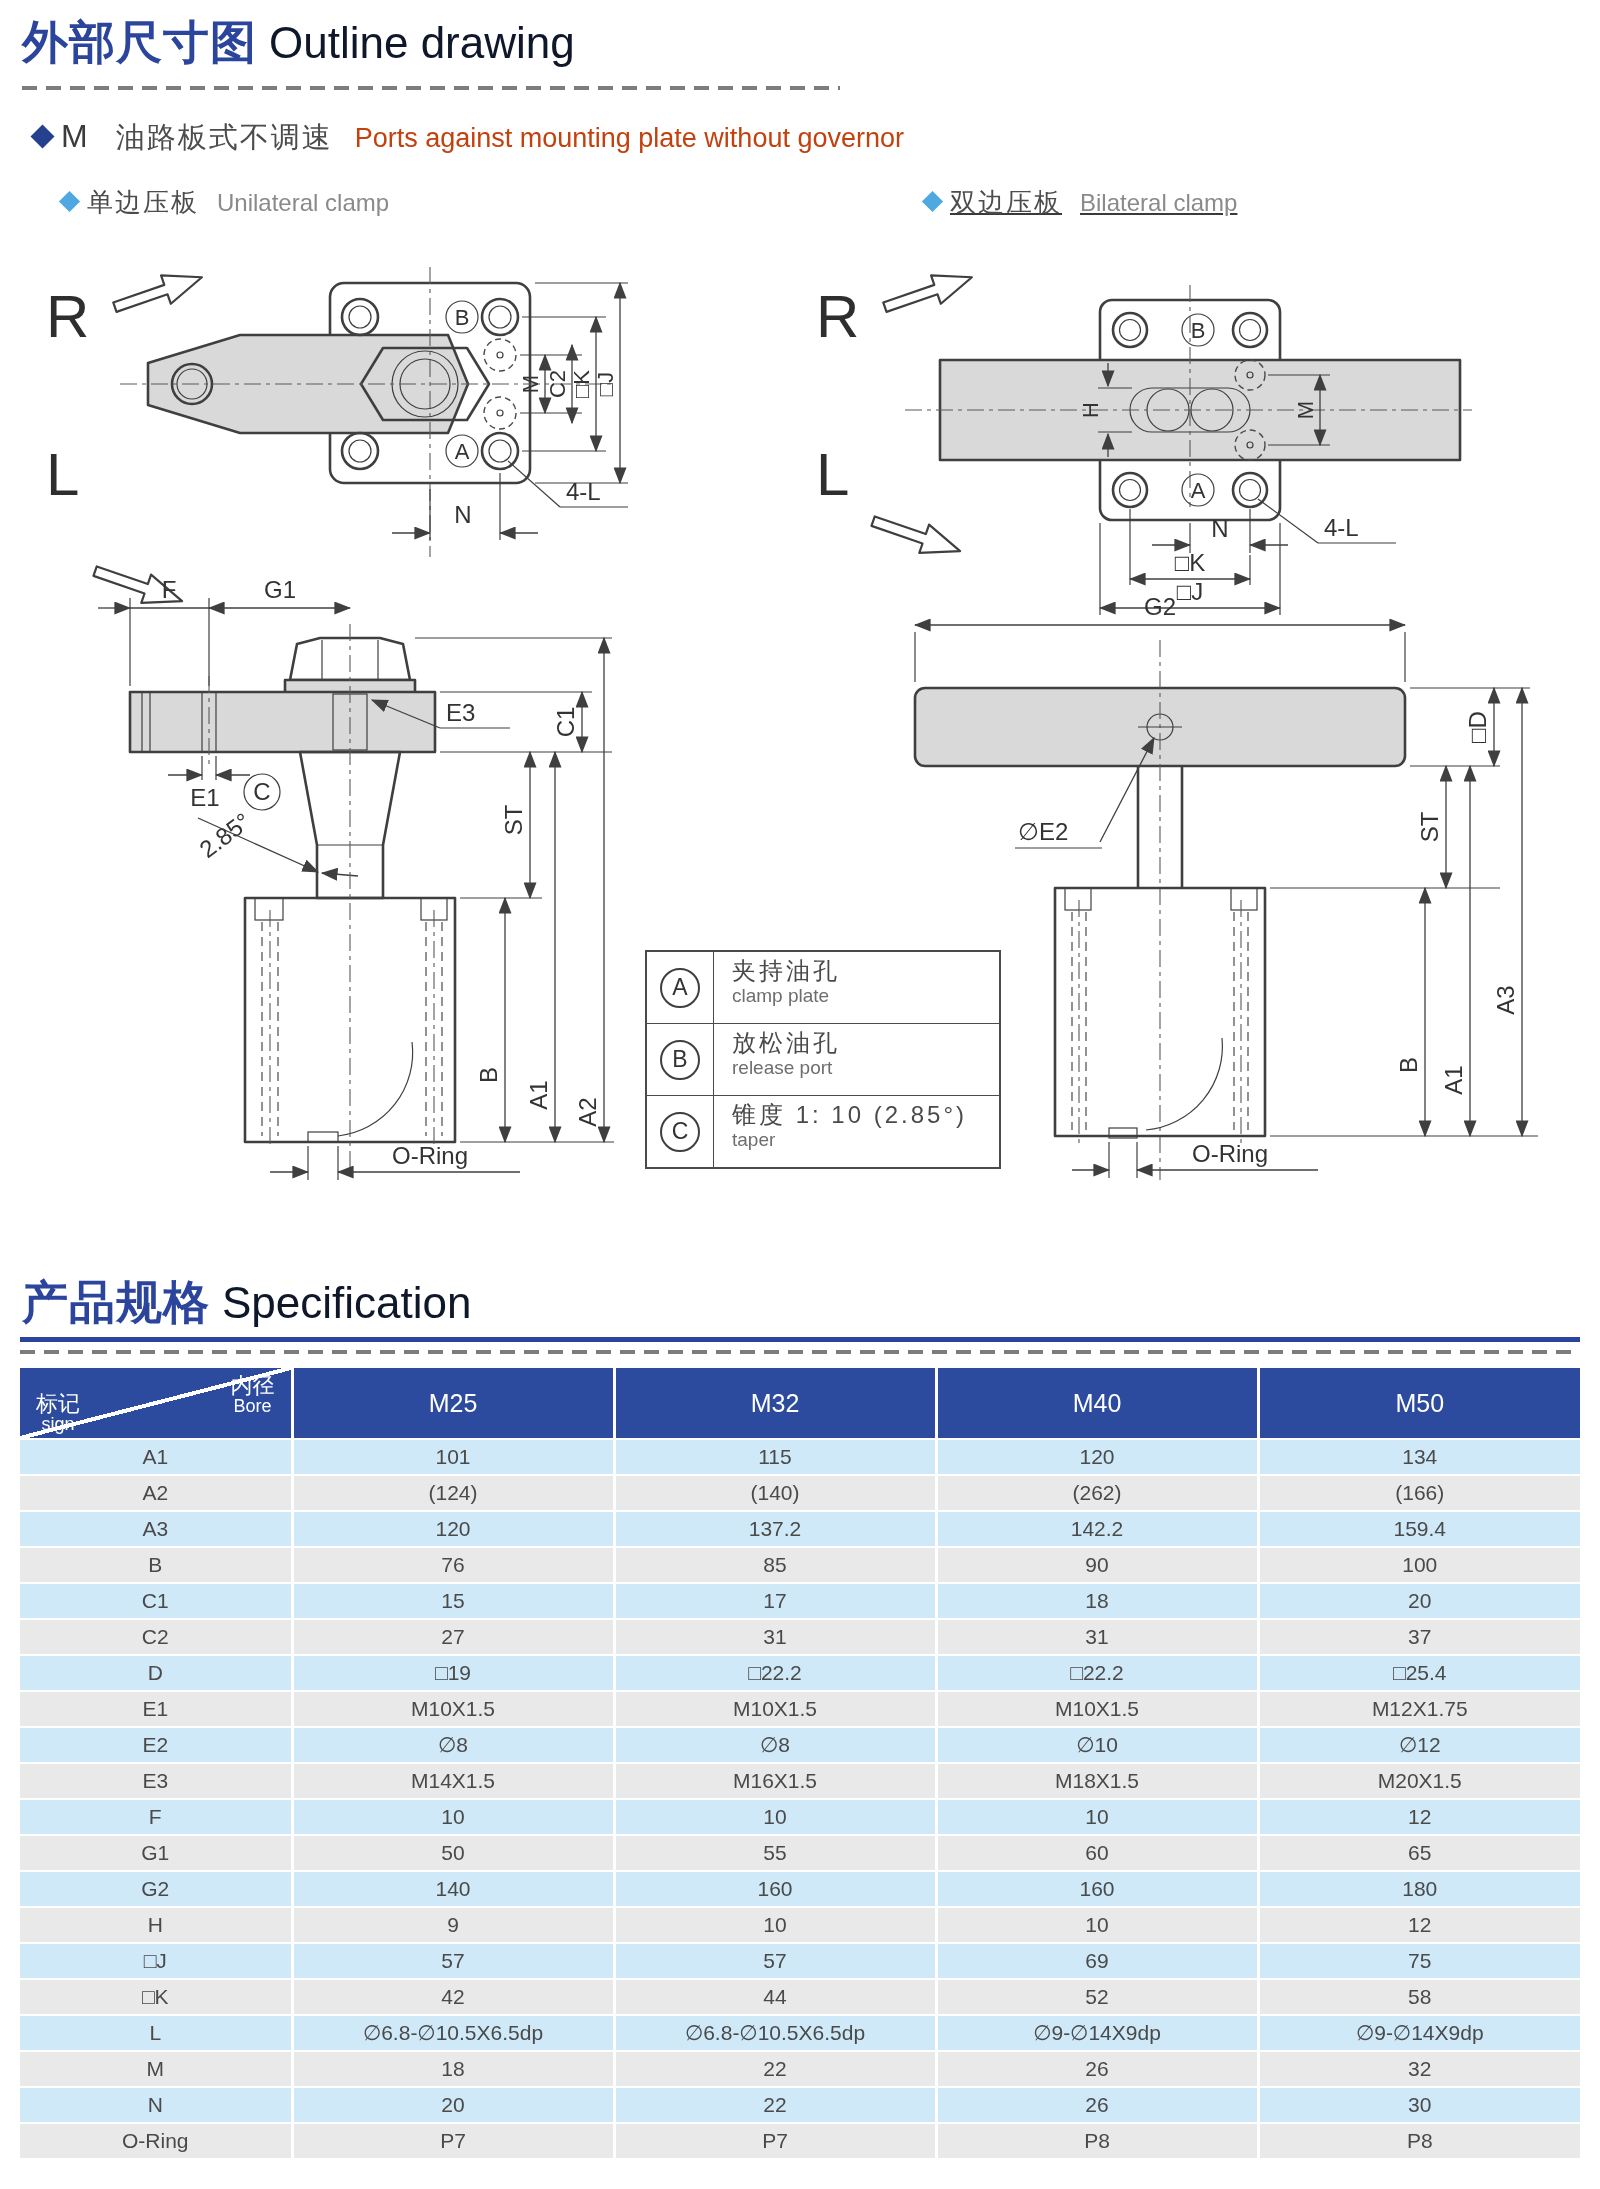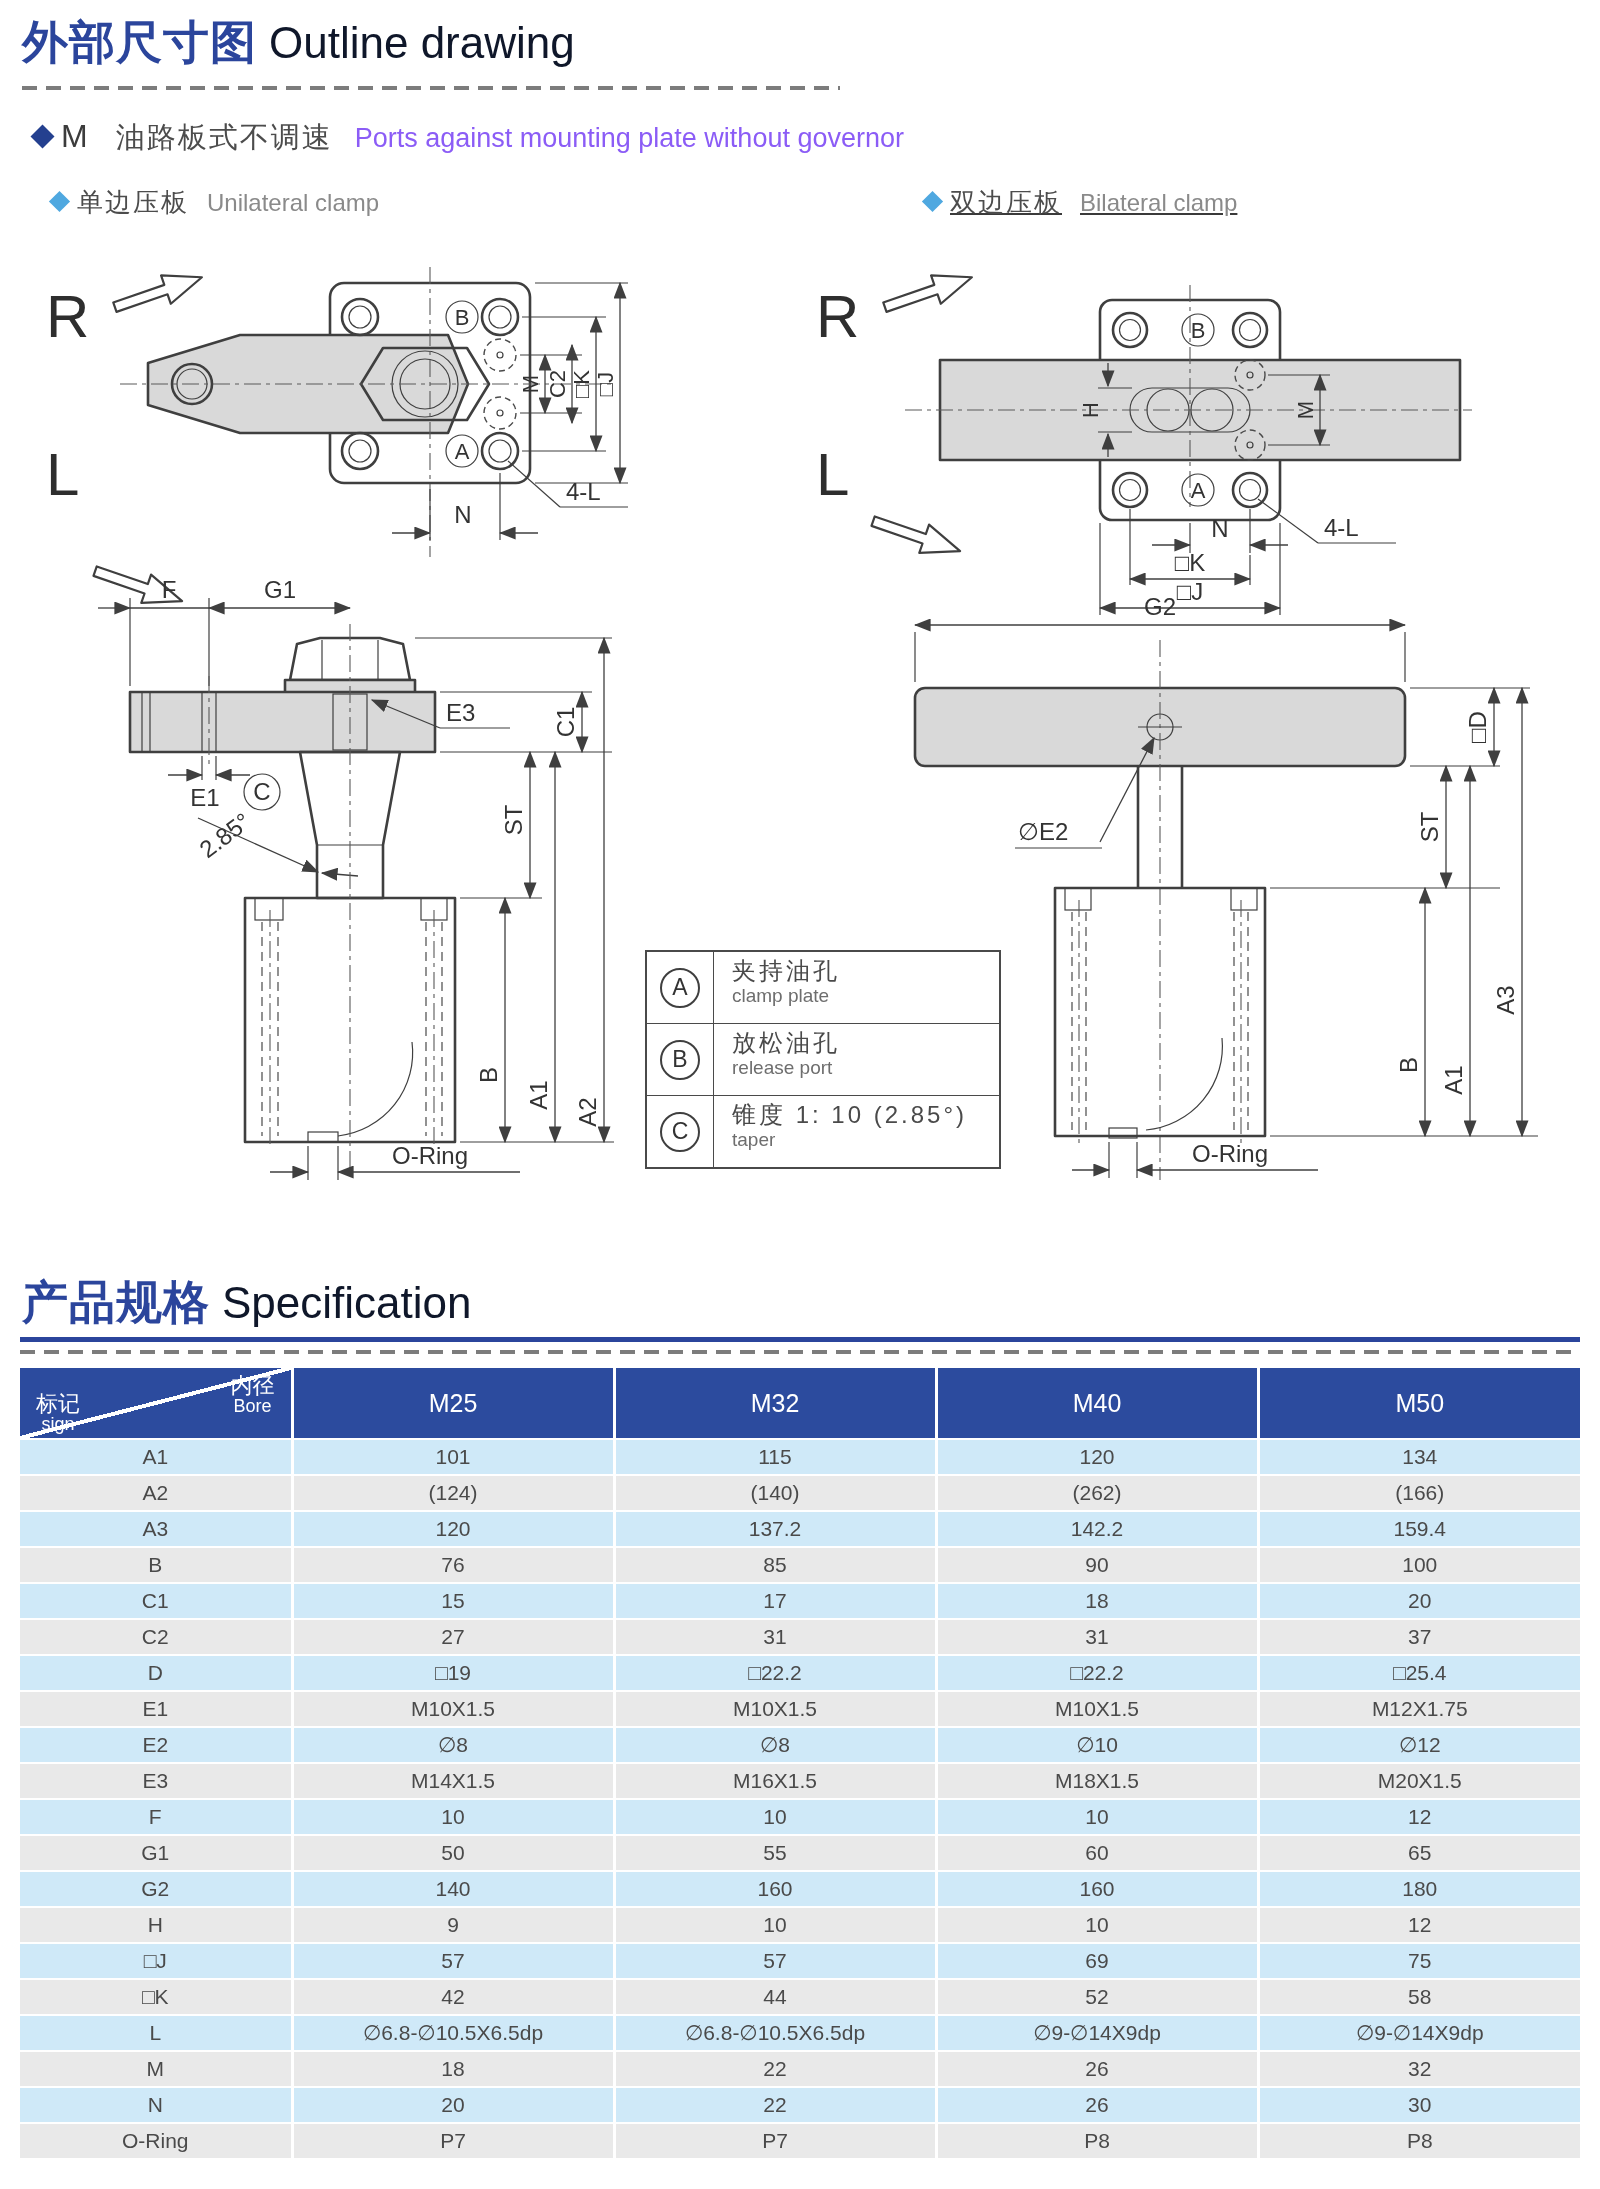--- a/index.html
+++ b/index.html
@@ -11,21 +11,21 @@
   .title-zh{font-weight:bold;font-size:46px;color:#2b459c;letter-spacing:1px;}
   .title-en{font-size:44px;color:#0f172a;font-weight:400;margin-left:12px;}
   .dashline{height:4px;background:repeating-linear-gradient(90deg,#7c7c7c 0 15px,transparent 15px 24px);}
   .solidline{height:5px;background:#2b459c;}
 
   .sub-row{display:flex;align-items:baseline;}
   .dia{display:inline-block;width:17px;height:17px;transform:rotate(45deg);background:#24408f;margin-right:10px;position:relative;top:-2px;}
   .dia.sky{background:#4fa8e0;width:15px;height:15px;}
   .sub-m{font-size:32px;color:#3c3c3c;font-weight:500;margin-right:28px;}
   .sub-zh{font-size:29px;color:#4c4c4c;letter-spacing:2px;margin-right:22px;}
-  .sub-en{font-size:27px;color:#8b5cf6;}
+  .sub-en{font-size:27px;color:#c2410c;}
   .var-zh{font-size:26px;color:#4c4c4c;letter-spacing:2px;margin-right:18px;}
   .var-en{font-size:24px;color:#8a8a8a;}
 
   
   svg{overflow:visible;}
   .out{stroke:#3f3f3f;stroke-width:2.6;fill:none;stroke-linejoin:round;}
   .outg{stroke:#3f3f3f;stroke-width:2.6;fill:#d9d9d9;stroke-linejoin:round;}
   .thin{stroke:#3f3f3f;stroke-width:1.2;fill:none;}
   .dim{stroke:#3f3f3f;stroke-width:1.3;fill:none;}
   .cl{stroke:#5a5a5a;stroke-width:1.1;fill:none;stroke-dasharray:17 5 4 5;}
@@ -74,21 +74,21 @@
   </div>
   <div class="abs dashline" style="left:22px;top:86px;width:818px;"></div>
 
   <div class="abs sub-row" style="left:34px;top:118px;">
     <span class="dia"></span>
     <span class="sub-m">M</span>
     <span class="sub-zh">油路板式不调速</span>
     <span class="sub-en">Ports against mounting plate without governor</span>
   </div>
 
-  <div class="abs sub-row" style="left:52px;top:185px;">
+  <div class="abs sub-row" style="left:62px;top:185px;">
     <span class="dia sky"></span>
     <span class="var-zh">单边压板</span>
     <span class="var-en">Unilateral clamp</span>
   </div>
   <div class="abs sub-row" style="left:925px;top:185px;text-decoration:underline;">
     <span class="dia sky"></span>
     <span class="var-zh">双边压板</span>
     <span class="var-en">Bilateral clamp</span>
   </div>
 

